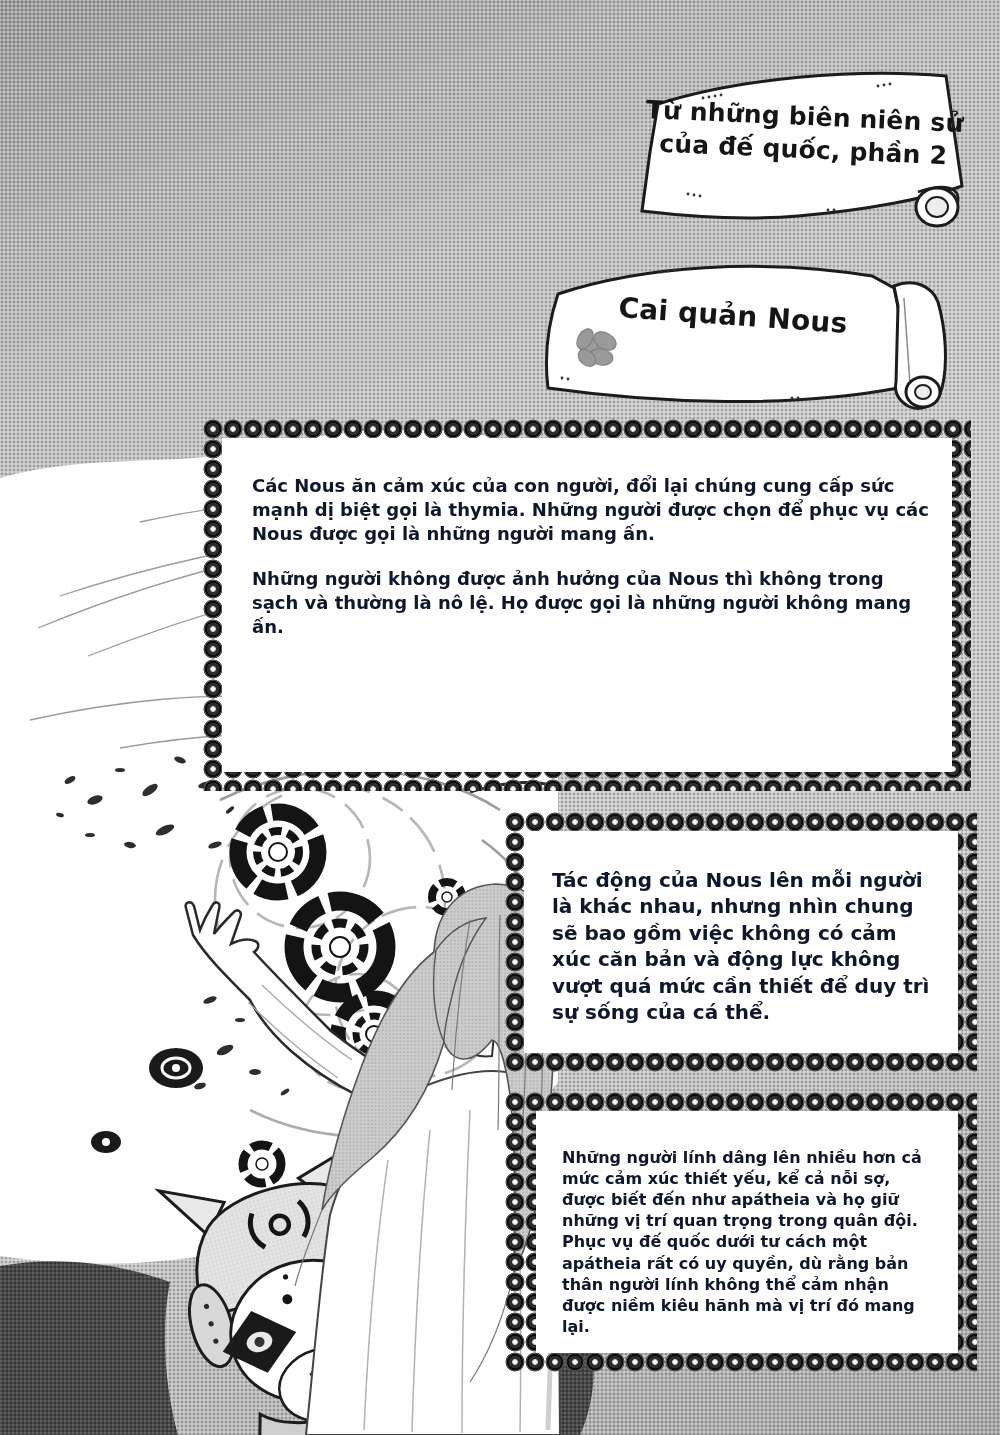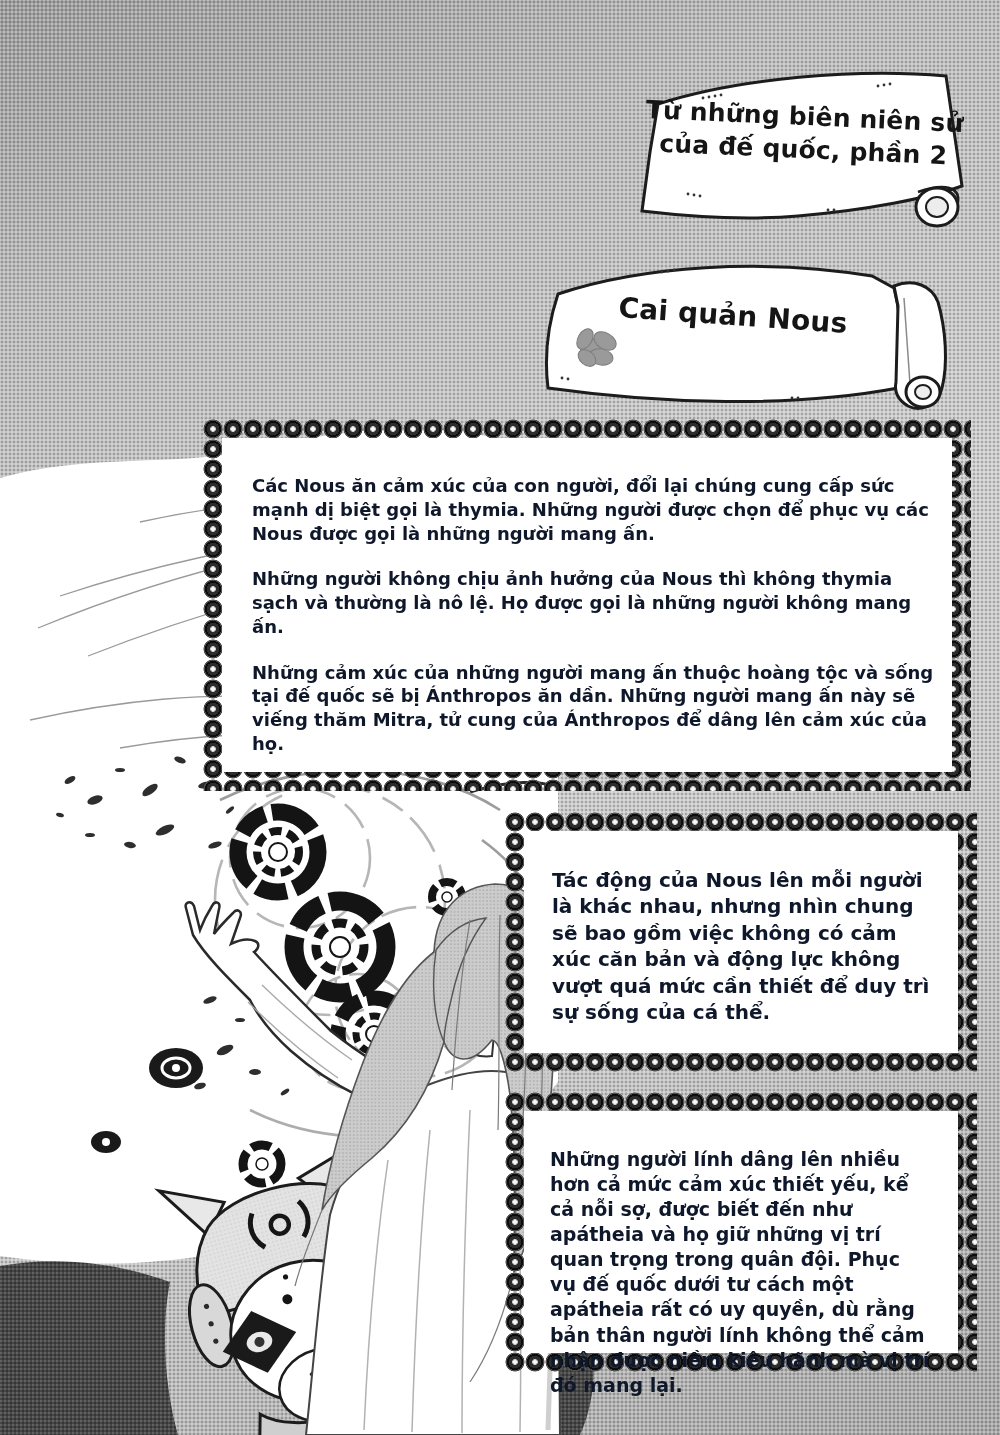--- a/index.html
+++ b/index.html
@@ -26,21 +26,21 @@
       #0c0c0c 6.4px 8px,#4d4d4d 8px 9.2px,rgba(0,0,0,0) 9.8px);
     background-size:20px 20px;
   }
   .panel-inner{
     position:absolute;inset:19px;background:#fff;
     color:#0f172a;font-weight:bold;
   }
   .panel-inner p{margin:0 0 22px 0;line-height:1.32;}
   #panel-1 .panel-inner{padding:36px 18px 0 30px;font-size:18px;}
   #panel-2 .panel-inner{padding:36px 24px 0 28px;font-size:20px;}
-  #panel-3 .panel-inner{padding:36px 28px 0 26px;font-size:19px;}
+  #panel-3 .panel-inner{padding:36px 28px 0 26px;font-size:16px;margin-left:12px;}
   
   .banner{position:absolute;z-index:5;}
   .banner svg{position:absolute;left:0;top:0;}
   .banner-text{
     position:absolute;color:#151515;font-weight:bold;text-align:center;
     letter-spacing:0.2px;line-height:1.32;
   }
   #banner-1 .banner-text{left:16px;top:36px;width:320px;font-size:25px;transform:rotate(2.5deg);}
   #banner-2 .banner-text{left:36px;top:52px;width:310px;font-size:28px;transform:rotate(4deg);}
 </style>
@@ -314,22 +314,21 @@
       </g>
     </svg>
     <div class="banner-text">
       <div>Cai quản Nous</div>
     </div>
   </div>
 
   <div class="panel" id="panel-1" style="left:203px;top:419px;width:768px;height:372px;">
     <div class="panel-inner">
       <p>Các Nous ăn cảm xúc của con người, đổi lại chúng cung cấp sức mạnh dị biệt gọi là thymia. Những người được chọn để phục vụ các Nous được gọi là những người mang ấn.</p>
-      <p>Những người không chịu ảnh hưởng của Nous thì không thymia sạch và thường là nô lệ. Họ được gọi là những người không mang ấn.</p>
-      <p>Những cảm xúc của những người mang ấn thuộc hoàng tộc và sống tại đế quốc sẽ bị Ánthropos ăn dần. Những người mang ấn này sẽ viếng thăm Mitra, tử cung của Ánthropos để dâng lên cảm xúc của họ.</p>
+      <p>Những người không được ảnh hưởng của Nous thì không trong sạch và thường là nô lệ. Họ được gọi là những người không mang ấn.</p>
     </div>
   </div>
 
   <div class="panel" id="panel-2" style="left:505px;top:812px;width:472px;height:260px;">
     <div class="panel-inner">
       <p>Tác động của Nous lên mỗi người là khác nhau, nhưng nhìn chung sẽ bao gồm việc không có cảm xúc căn bản và động lực không vượt quá mức cần thiết để duy trì sự sống của cá thể.</p>
     </div>
   </div>
 
   <div class="panel" id="panel-3" style="left:505px;top:1092px;width:472px;height:280px;">

